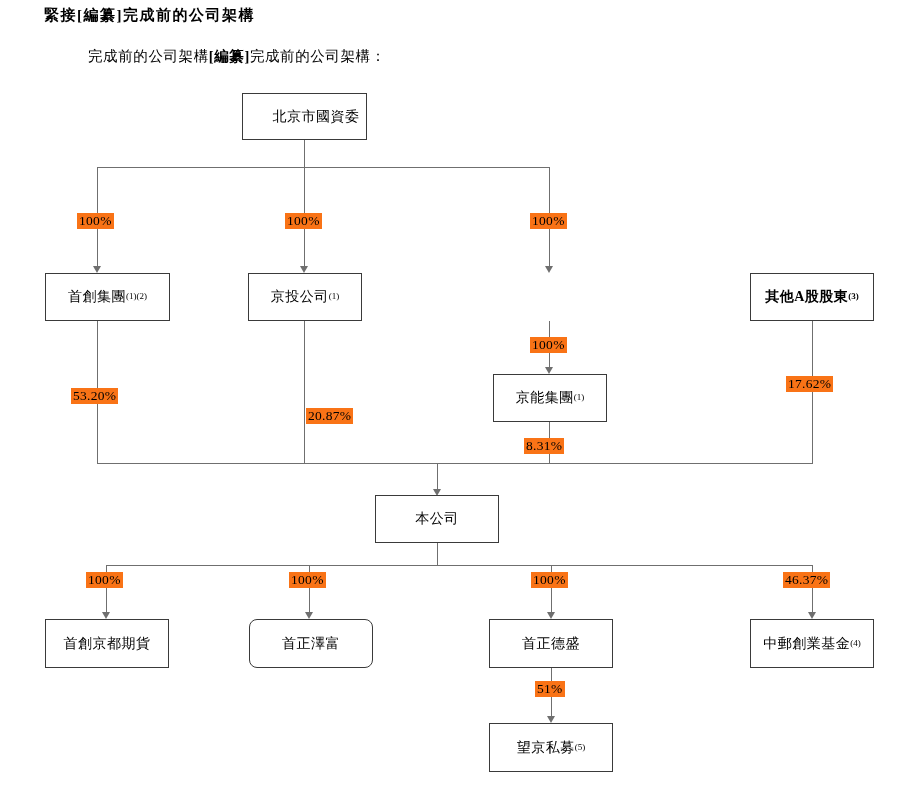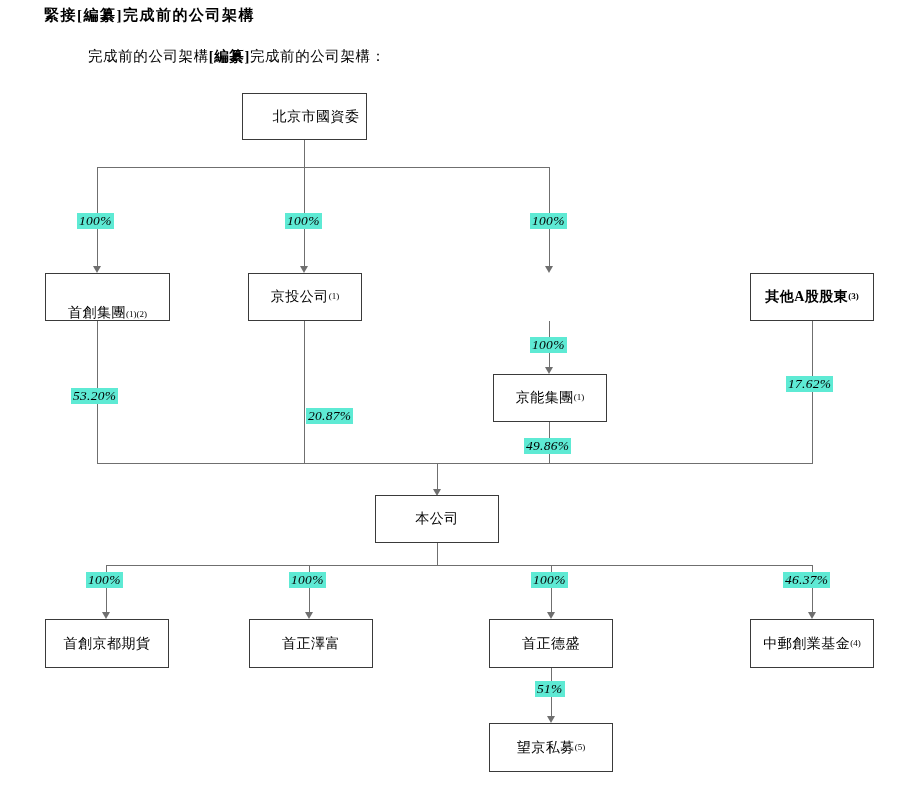--- a/index.html
+++ b/index.html
@@ -56,23 +56,22 @@
     font-size: 9px;
     vertical-align: super;
     letter-spacing: 0;
   }
   .pct {
     position: absolute;
     font-size: 13.5px;
     letter-spacing: 0.3px;
     white-space: nowrap;
     z-index: 4;
-    background: #5eead4;
+    background: #f97316;
     padding: 0 2px;
-    font-style: italic;
   }
   .ln {
     position: absolute;
     background: #6f6f6f;
     z-index: 1;
   }
   .vln { width: 1px; }
   .hln { height: 1px; }
   .arrow {
     position: absolute;
@@ -123,21 +122,21 @@
   <div class="arrow" style="left:546.5px; top:612px;"></div>
   <div class="arrow" style="left:807.5px; top:612px;"></div>
 
   <div class="ln vln" style="left:551px; top:668px; height:49px;"></div>
   <div class="arrow" style="left:546.5px; top:716px;"></div>
 
   <div class="node" style="left:242px; top:93px; width:125px; height:47px;padding-left:23px;">
       <span>北京市國資委</span>
     </div>
 
-  <div class="node" style="left:45px; top:273px; width:125px; height:48px;align-items:flex-end;">
+  <div class="node" style="left:45px; top:273px; width:125px; height:48px;">
       <span>首創集團</span>
       <sup>(1)(2)</sup>
     </div>
 
   <div class="node" style="left:248px; top:273px; width:114px; height:48px;">
       <span>京投公司</span>
       <sup>(1)</sup>
     </div>
 
 
@@ -152,21 +151,21 @@
     </div>
 
   <div class="node" style="left:375px; top:495px; width:124px; height:48px;">
       <span>本公司</span>
     </div>
 
   <div class="node" style="left:45px; top:619px; width:124px; height:49px;">
       <span>首創京都期貨</span>
     </div>
 
-  <div class="node" style="left:249px; top:619px; width:124px; height:49px;">
+  <div class="node" style="left:249px; top:619px; width:124px; height:49px;border-radius:8px;">
       <span>首正澤富</span>
     </div>
 
   <div class="node" style="left:489px; top:619px; width:124px; height:49px;">
       <span>首正德盛</span>
     </div>
 
   <div class="node" style="left:750px; top:619px; width:124px; height:49px;">
       <span>中郵創業基金</span>
       <sup>(4)</sup>
@@ -176,21 +175,21 @@
       <span>望京私募</span>
       <sup>(5)</sup>
     </div>
 
   <div class="pct" style="left:77px; top:213px;">100%</div>
   <div class="pct" style="left:285px; top:213px;">100%</div>
   <div class="pct" style="left:530px; top:213px;">100%</div>
   <div class="pct" style="left:530px; top:337px;">100%</div>
   <div class="pct" style="left:71px; top:388px;">53.20%</div>
   <div class="pct" style="left:278px; top:408px;margin-left:28px;">20.87%</div>
-  <div class="pct" style="left:524px; top:438px;">49.86%</div>
+  <div class="pct" style="left:524px; top:438px;">8.31%</div>
   <div class="pct" style="left:786px; top:376px;text-align:right;">17.62%</div>
   <div class="pct" style="left:86px; top:572px;">100%</div>
   <div class="pct" style="left:289px; top:572px;">100%</div>
   <div class="pct" style="left:531px; top:572px;">100%</div>
   <div class="pct" style="left:783px; top:572px;">46.37%</div>
   <div class="pct" style="left:535px; top:681px;">51%</div>
 
 </div>
 
 </body></html>

